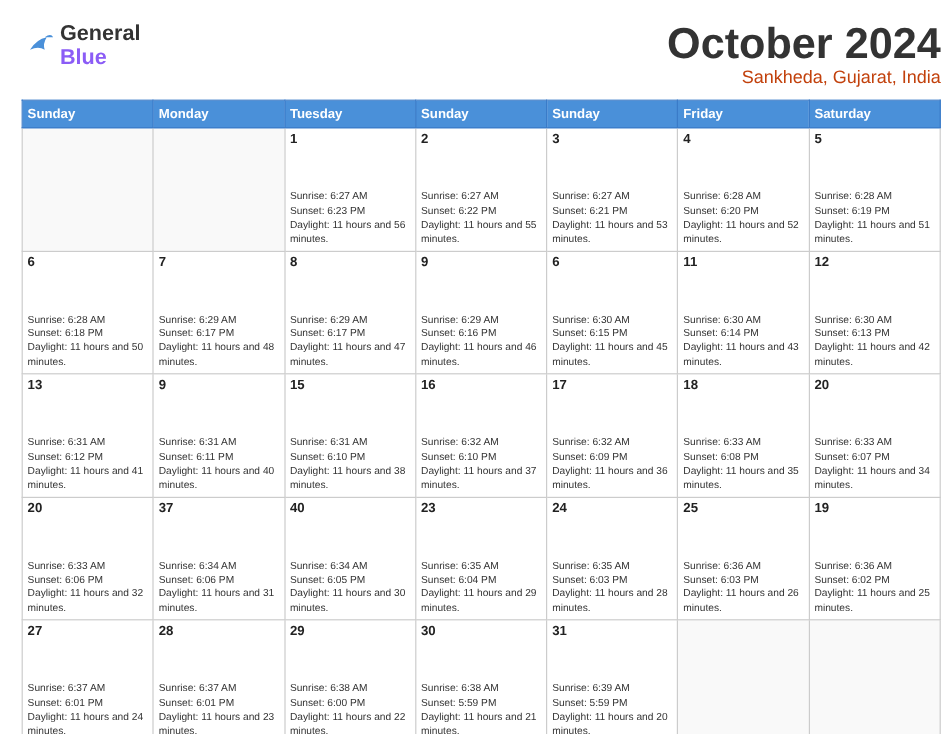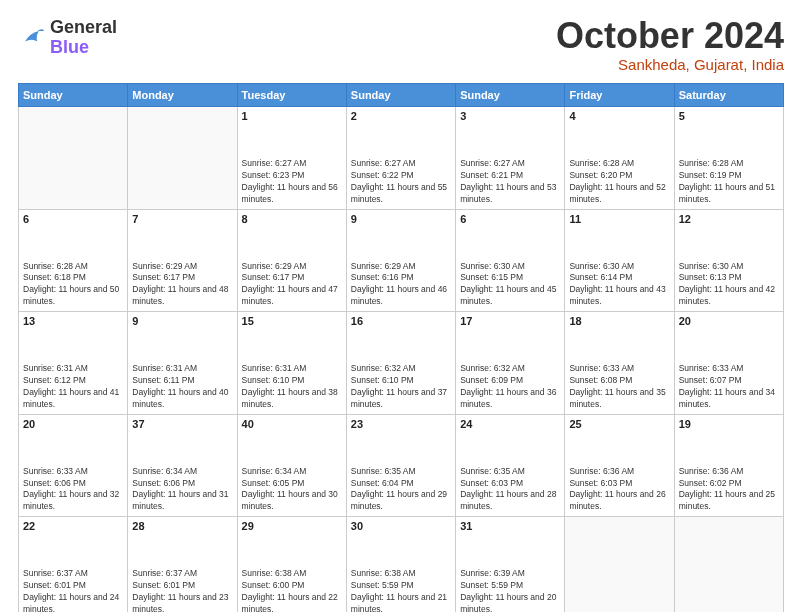--- a/index.html
+++ b/index.html
@@ -240,21 +240,21 @@
             <div class="day-num">25</div>
             <div class="day-info">Sunrise: 6:36 AM<br>Sunset: 6:03 PM<br>Daylight: 11 hours and 26 minutes.</div>
           </td>
           <td>
             <div class="day-num">19</div>
             <div class="day-info">Sunrise: 6:36 AM<br>Sunset: 6:02 PM<br>Daylight: 11 hours and 25 minutes.</div>
           </td>
         </tr>
         <tr>
           <td>
-            <div class="day-num">22</div>
+            <div class="day-num">27</div>
             <div class="day-info">Sunrise: 6:37 AM<br>Sunset: 6:01 PM<br>Daylight: 11 hours and 24 minutes.</div>
           </td>
           <td>
             <div class="day-num">28</div>
             <div class="day-info">Sunrise: 6:37 AM<br>Sunset: 6:01 PM<br>Daylight: 11 hours and 23 minutes.</div>
           </td>
           <td>
             <div class="day-num">29</div>
             <div class="day-info">Sunrise: 6:38 AM<br>Sunset: 6:00 PM<br>Daylight: 11 hours and 22 minutes.</div>
           </td>

